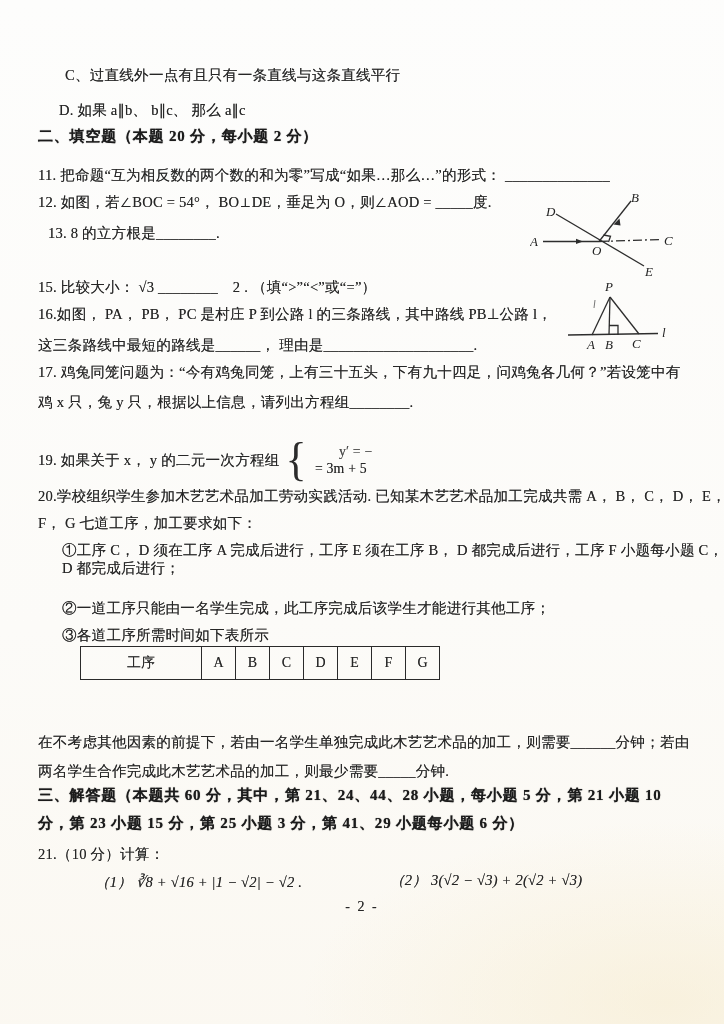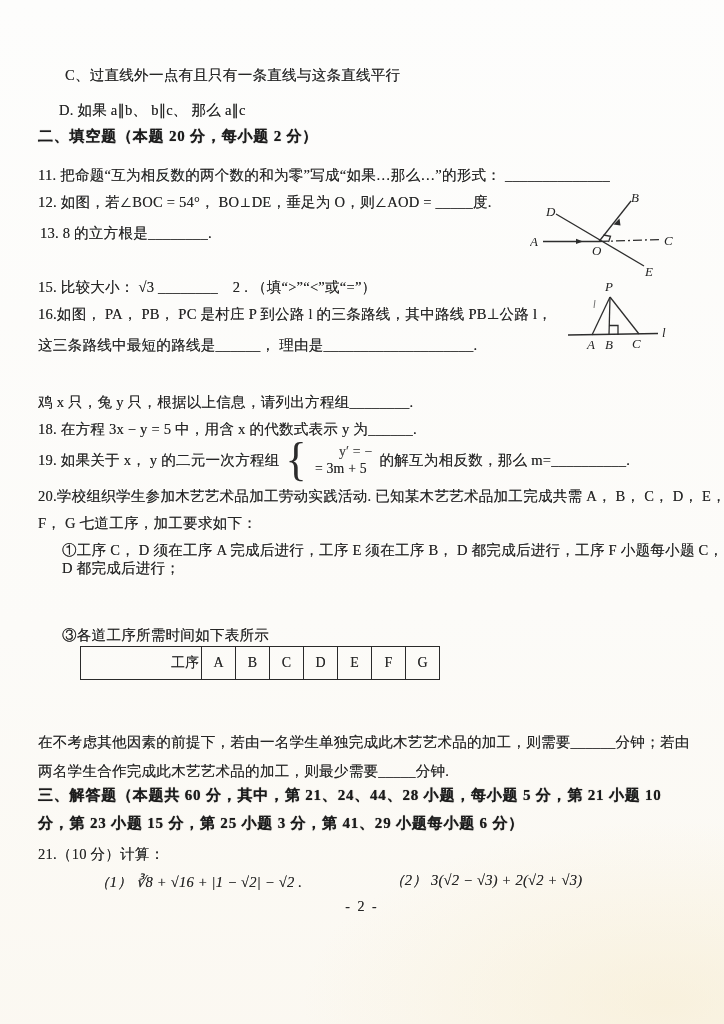--- a/index.html
+++ b/index.html
@@ -45,21 +45,21 @@
     font-size:14px;
     text-shadow:0 0 .5px rgba(45,45,45,.6);
   }
   table.ptable td{
     border:1.4px solid #2a2a2a;
     text-align:center;
     height:32px;
     padding:0 2px;
     font-style:italic;
   }
-  table.ptable td:first-child{width:116px;font-style:normal;text-align:right;}
+  table.ptable td:first-child{width:116px;font-style:normal;}
   table.ptable td:not(:first-child){width:29px;}
   table.ptable tr:last-child td{font-style:normal;}
   .fig{position:absolute;}
   .fig text{
     font-family:"Liberation Serif", serif;
     font-style:italic;
     font-size:13px;
     fill:#222;
   }
   .pageno{width:724px;left:0;text-align:center;letter-spacing:2px;font-size:14px;}
@@ -69,41 +69,41 @@
 
 <div class="page">
 
   <div class="ln" style="left:65px;top:66px">C、过直线外一点有且只有一条直线与这条直线平行</div>
   <div class="ln" style="left:59px;top:101px">D. 如果 a∥b、 b∥c、 那么 a∥c</div>
 
   <div class="ln sec-title" style="left:38px;top:127px">二、填空题（本题 20 分，每小题 2 分）</div>
 
   <div class="ln" style="left:38px;top:166px">11. 把命题“互为相反数的两个数的和为零”写成“如果…那么…”的形式： ______________</div>
   <div class="ln" style="left:38px;top:193px">12. 如图，若∠BOC = 54°， BO⊥DE，垂足为 O，则∠AOD = _____度.</div>
-  <div class="ln" style="left:40px;top:224px">13. 8 的立方根是________.</div>
+  <div class="ln" style="left:48px;top:224px">13. 8 的立方根是________.</div>
   <div class="ln" style="left:38px;top:278px">15. 比较大小： √3 ________　2 . （填“&gt;”“&lt;”或“=”）</div>
   <div class="ln" style="left:38px;top:305px">16.如图， PA， PB， PC 是村庄 P 到公路 l 的三条路线，其中路线 PB⊥公路 l，</div>
   <div class="ln" style="left:38px;top:336px">这三条路线中最短的路线是______， 理由是____________________.</div>
+  <div class="ln" style="left:38px;top:363px">17. 鸡兔同笼问题为：“今有鸡兔同笼，上有三十五头，下有九十四足，问鸡兔各几何？”若设笼中有</div>
   <div class="ln" style="left:38px;top:393px">鸡 x 只，兔 y 只，根据以上信息，请列出方程组________.</div>
-  <div class="ln" style="left:38px;top:420px">18. 在方程 3x − y = 5 中，用含 x 的代数式表示 y 为______.</div>
 
   <div class="ln q19" style="left:38px;top:438px">
     <span>19. 如果关于 x， y 的二元一次方程组</span>
     <span class="brace">{</span>
     <span class="sys">
       <span class="sys-l1">y′ = −</span>
       <span class="sys-l2">= 3m + 5</span>
     </span>
-    <span>的解互为相反数，那么 m=__________.</span>
   </div>
 
   <div class="ln" style="left:38px;top:487px">20.学校组织学生参加木艺艺术品加工劳动实践活动. 已知某木艺艺术品加工完成共需 A， B， C， D， E，</div>
   <div class="ln" style="left:38px;top:514px">F， G 七道工序，加工要求如下：</div>
   <div class="ln" style="left:62px;top:541px">①工序 C， D 须在工序 A 完成后进行，工序 E 须在工序 B， D 都完成后进行，工序 F 小题每小题 C，</div>
   <div class="ln" style="left:62px;top:559px">D 都完成后进行；</div>
+  <div class="ln" style="left:62px;top:599px">②一道工序只能由一名学生完成，此工序完成后该学生才能进行其他工序；</div>
   <div class="ln" style="left:62px;top:626px">③各道工序所需时间如下表所示</div>
 
   <table class="ptable">
     <tbody>
         <tr>
       <td>工序</td>
       <td>A</td>
       <td>B</td>
       <td>C</td>
       <td>D</td>

